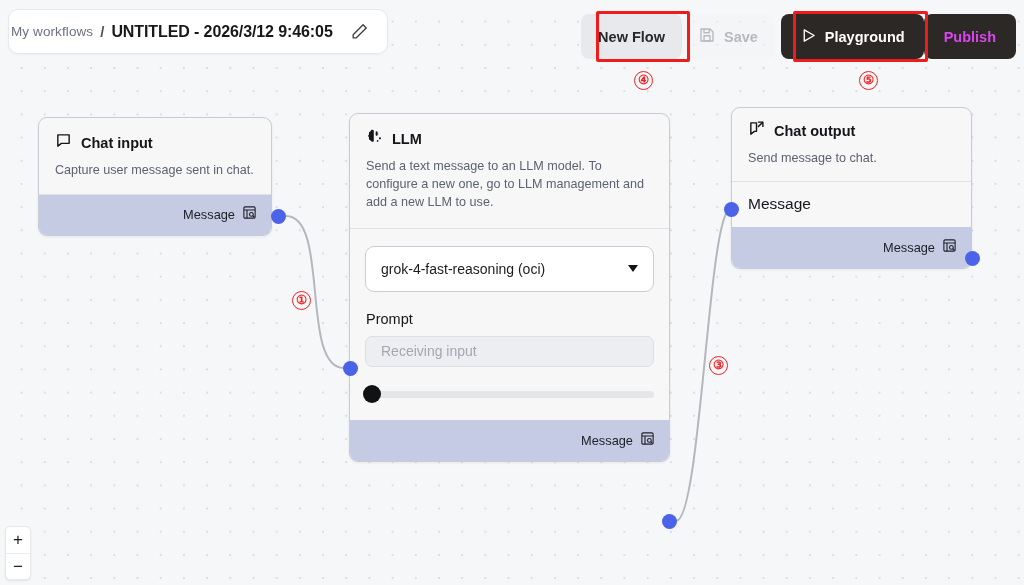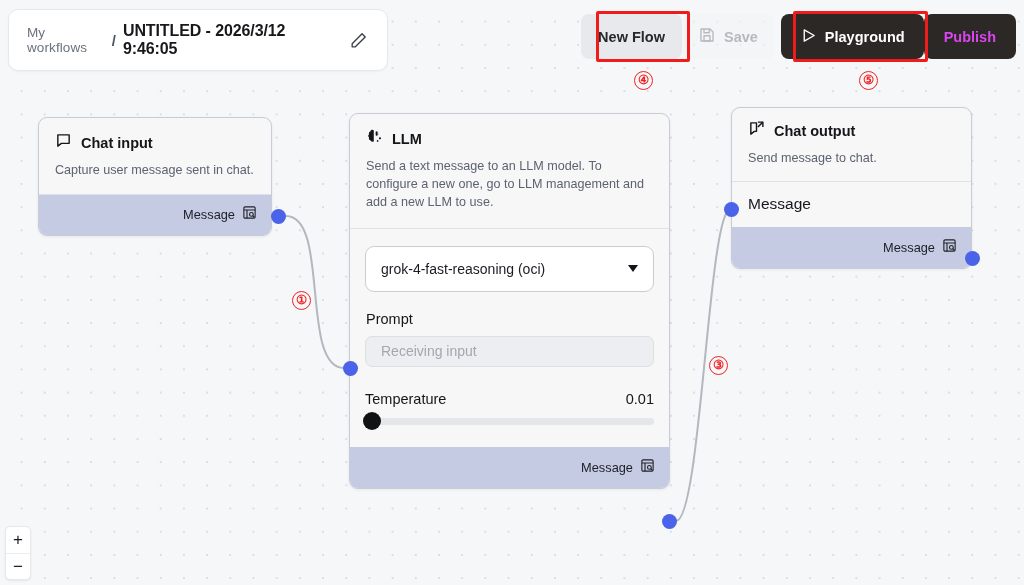--- a/index.html
+++ b/index.html
@@ -13,26 +13,26 @@
     width: 1024px; height: 585px;
     background-color: #f6f7f9;
     background-image: radial-gradient(circle, #d9dde4 1.1px, transparent 1.2px);
     background-size: 23.2px 23.2px;
     background-position: 10px 10px;
   }
 
   
   #breadcrumb-card {
     position: absolute; left: 8px; top: 9px;
-    width: 380px; height: 62px;
+    width: 380px; height: 45px;
     background: #ffffff;
     border: 1px solid #e6e8ec;
     border-radius: 10px;
     display: flex; align-items: center;
-    padding: 0 18px;
+    padding: 0 2px;
     box-shadow: 0 1px 2px rgba(16,24,40,.04);
   }
   #bc-root {
     font-size: 13.5px; color: #6b7280; letter-spacing: .1px;
   }
   #bc-sep { font-size: 15px; color: #4b5563; margin: 0 7px; font-weight: 700; }
   #bc-title {
     font-size: 16px; font-weight: 700; color: #17181c; letter-spacing: -.1px;
   }
   #bc-edit {
@@ -304,24 +304,20 @@
     </div>
 
     <div style="padding-top:19px;">
       <div class="field-label">Prompt</div>
       <div class="prompt-box">
         <span class="prompt-placeholder">Receiving input</span>
       </div>
     </div>
 
     <div style="padding-top:24px; padding-bottom:22px;">
-      <div class="temp-row">
-        <span class="temp-label">Temperature</span>
-        <span class="temp-value">0.01</span>
-      </div>
       <div class="slider-wrap">
         <div class="slider-track">
           <div class="slider-thumb" id="temp-thumb" style="left: 0%;"></div>
         </div>
       </div>
     </div>
 
     <div class="node-footer" style="height:41px;">
       <span class="port-label">Message</span>
       <span>

